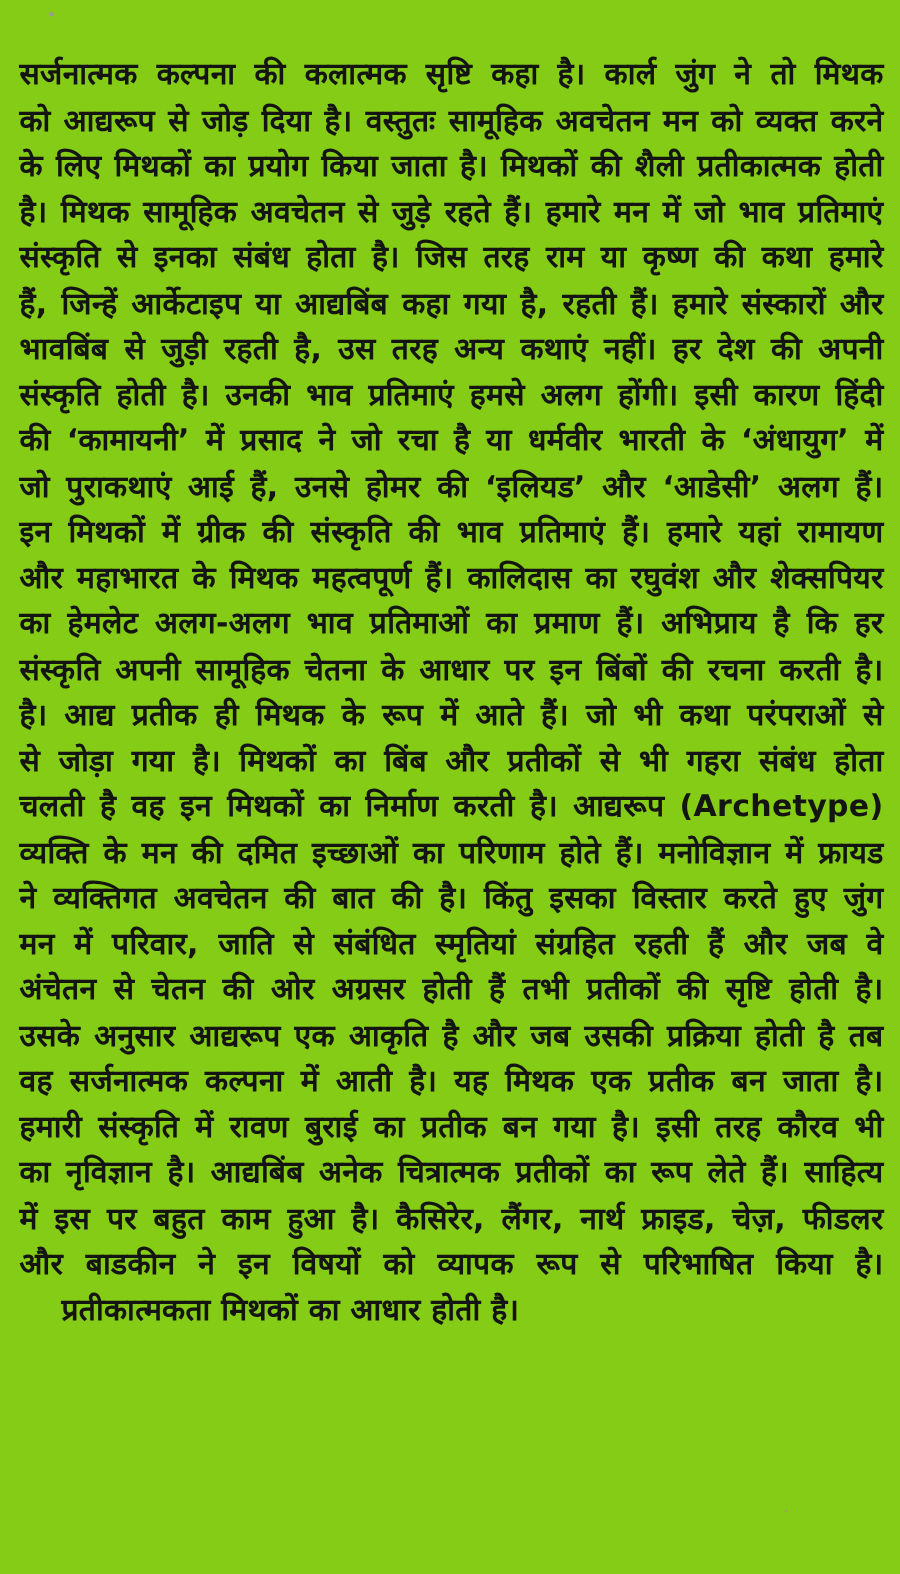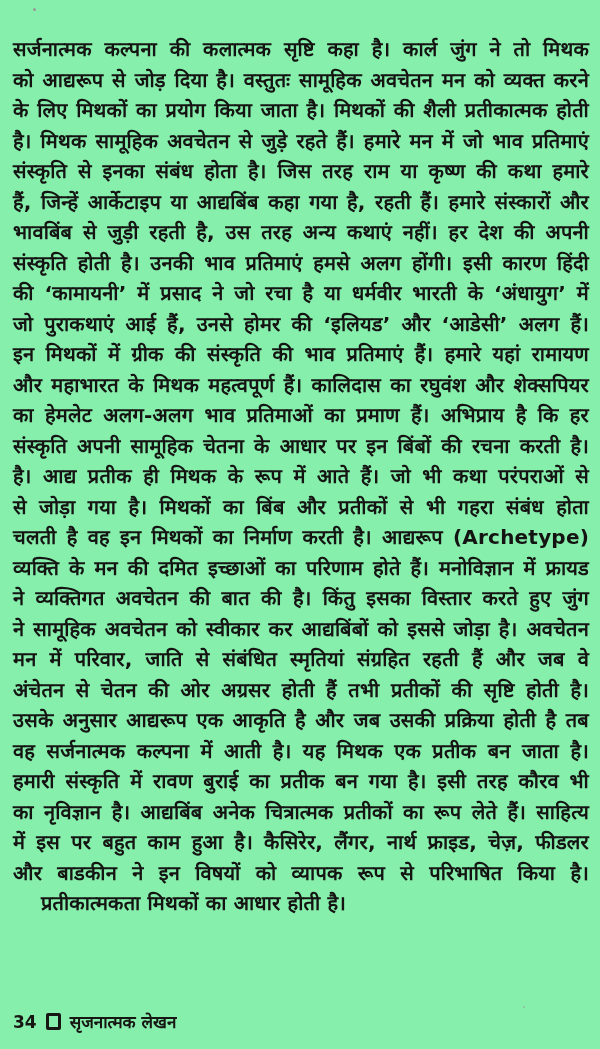--- a/index.html
+++ b/index.html
@@ -10,21 +10,21 @@
     width: 600px;
     height: 1049px;
     background: #f6f6f3;
     font-family: "DejaVu Sans", sans-serif;
   }
   .page {
     position: relative;
     width: 600px;
     height: 1049px;
     box-sizing: border-box;
-    background: #86efac;
+    background: #84cc16;
     color: #141412;
     padding: 34px 11px 0 13px;
     overflow: hidden;
   }
   .body-text {
     width: 576px;
   }
   .line {
     height: 30.5px;
     line-height: 30.5px;
@@ -97,31 +97,25 @@
       <div class="line">का हेमलेट अलग-अलग भाव प्रतिमाओं का प्रमाण हैं। अभिप्राय है कि हर</div>
       <div class="line">संस्कृति अपनी सामूहिक चेतना के आधार पर इन बिंबों की रचना करती है।</div>
     </div>
 
     <div>
       <div class="line">है। आद्य प्रतीक ही मिथक के रूप में आते हैं। जो भी कथा परंपराओं से</div>
       <div class="line">से जोड़ा गया है। मिथकों का बिंब और प्रतीकों से भी गहरा संबंध होता</div>
       <div class="line">चलती है वह इन मिथकों का निर्माण करती है। आद्यरूप (Archetype)</div>
       <div class="line">व्यक्ति के मन की दमित इच्छाओं का परिणाम होते हैं। मनोविज्ञान में फ्रायड</div>
       <div class="line">ने व्यक्तिगत अवचेतन की बात की है। किंतु इसका विस्तार करते हुए जुंग</div>
-      <div class="line">ने सामूहिक अवचेतन को स्वीकार कर आद्यबिंबों को इससे जोड़ा है। अवचेतन</div>
       <div class="line">मन में परिवार, जाति से संबंधित स्मृतियां संग्रहित रहती हैं और जब वे</div>
       <div class="line">अंचेतन से चेतन की ओर अग्रसर होती हैं तभी प्रतीकों की सृष्टि होती है।</div>
       <div class="line">उसके अनुसार आद्यरूप एक आकृति है और जब उसकी प्रक्रिया होती है तब</div>
       <div class="line">वह सर्जनात्मक कल्पना में आती है। यह मिथक एक प्रतीक बन जाता है।</div>
       <div class="line">हमारी संस्कृति में रावण बुराई का प्रतीक बन गया है। इसी तरह कौरव भी</div>
       <div class="line">का नृविज्ञान है। आद्यबिंब अनेक चित्रात्मक प्रतीकों का रूप लेते हैं। साहित्य</div>
       <div class="line">में इस पर बहुत काम हुआ है। कैसिरेर, लैंगर, नार्थ फ्राइड, चेज़, फीडलर</div>
       <div class="line">और बाडकीन ने इन विषयों को व्यापक रूप से परिभाषित किया है।</div>
       <div class="line para-end">प्रतीकात्मकता मिथकों का आधार होती है।</div>
     </div>
   </div>
 
-  <div class="footer">
-    <span>34</span>
-    <span class="sq"></span>
-    <span>सृजनात्मक लेखन</span>
-  </div>
 </div>
 
 </body></html>

